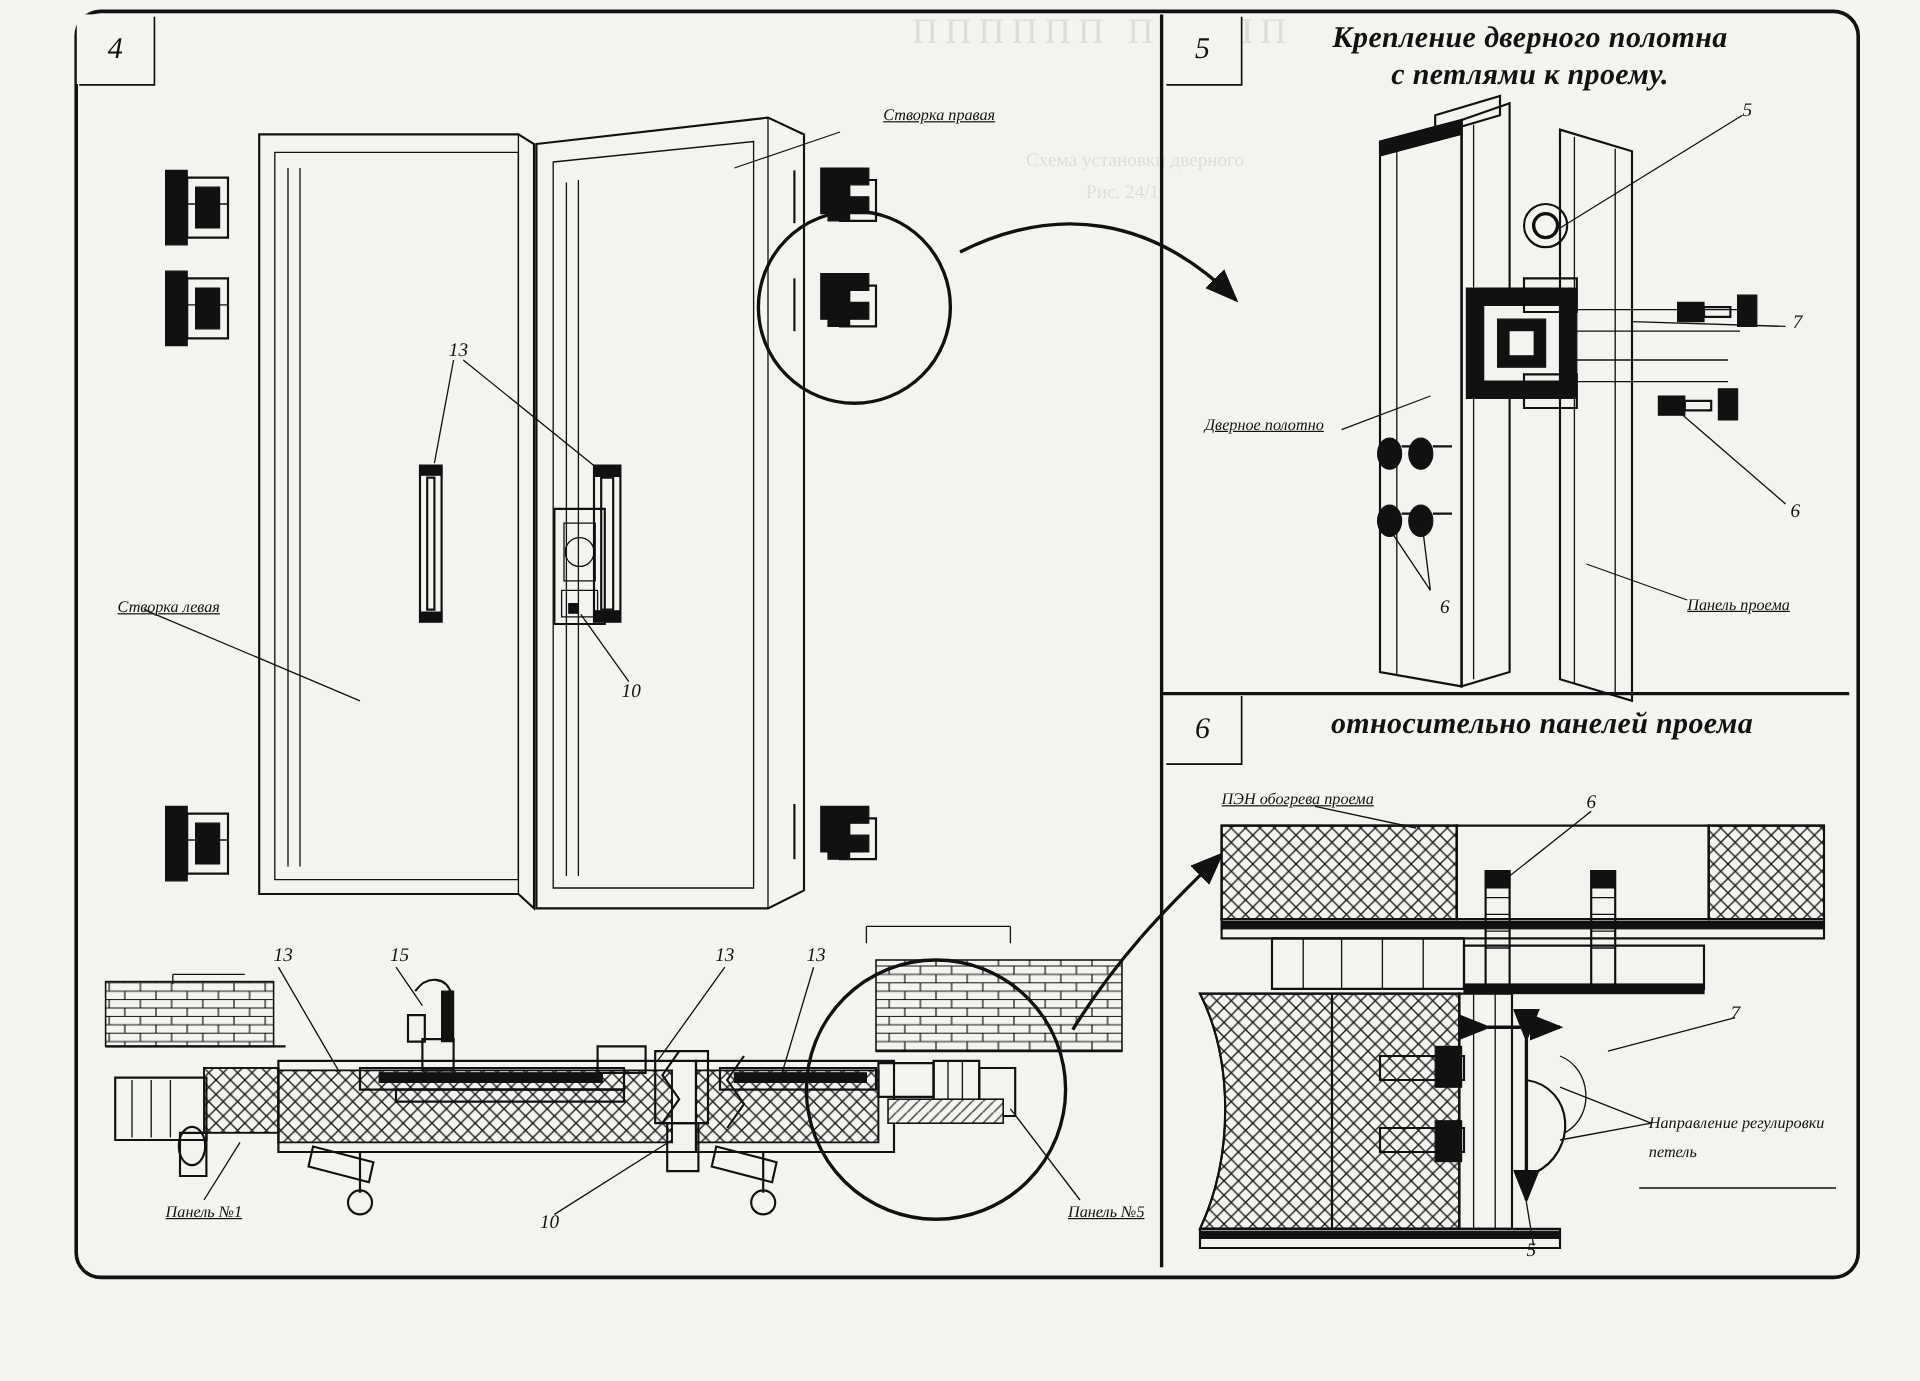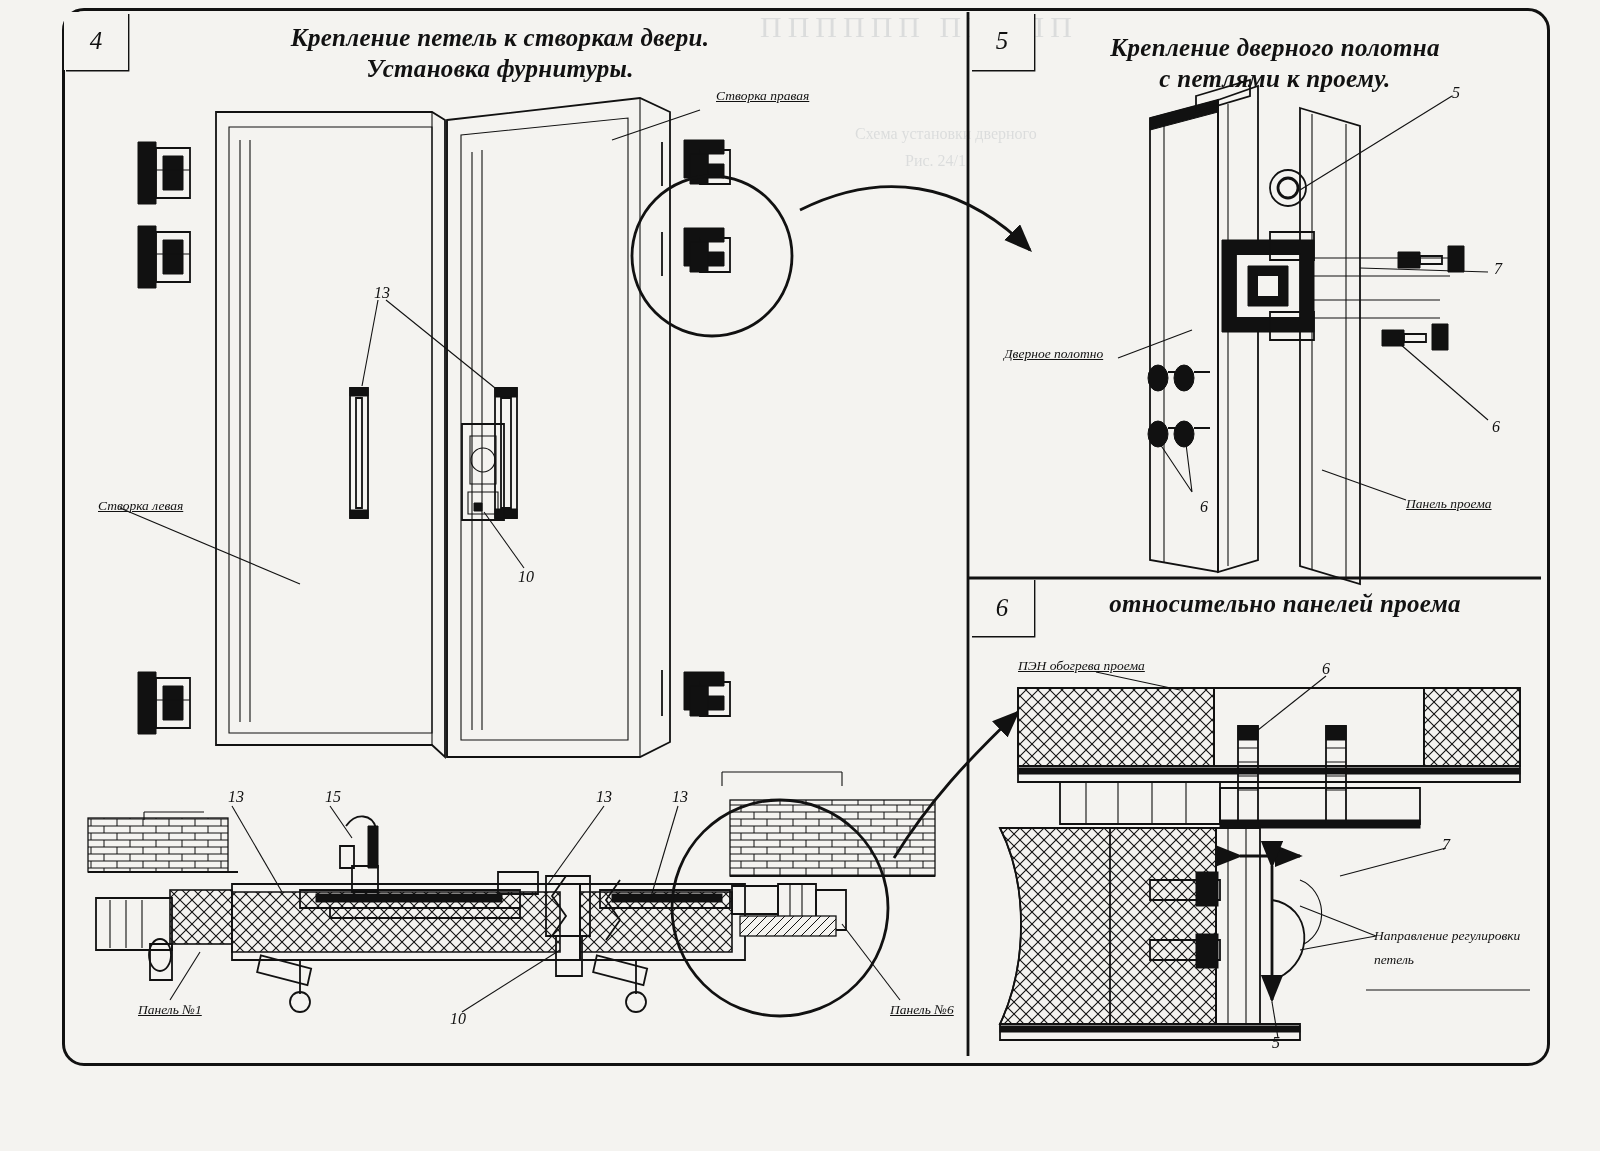--- a/index.html
+++ b/index.html
@@ -339,36 +339,32 @@
       <path class="ln thin" d="M1376 936 L1300 906 M1376 936 L1300 950"></path>
       <path class="ln thin" d="M1278 1038 L1272 1002"></path>
       <path class="ln thin" d="M1366 990 H 1530"></path>
     </g>
   </svg>
 
   <div class="numtag" style="left:64px;top:12px;width:64px;height:58px;border-right:none;border-top:none;border-left:none;border-bottom:none;">4</div>
   <div class="numtag" style="left:970px;top:12px;width:64px;height:58px;border:none;">5</div>
   <div class="numtag" style="left:970px;top:580px;width:64px;height:56px;border:none;">6</div>
 
-  <div class="title" style="left:150px;top:22px;width:700px;">
-    <div>Крепление петель к створкам двери.</div>
-    <div>Установка фурнитуры.</div>
-  </div>
-  <div class="title" style="left:1040px;top:32px;width:470px;">
+  <div class="title" style="left:1040px;top:16px;width:470px;">
     <div>Крепление дверного полотна</div>
     <div>с петлями к проему.</div>
   </div>
   <div class="title" style="left:1040px;top:588px;width:490px;">
     <div>относительно панелей проема</div>
   </div>
 
-  <div class="callout u" style="left:716px;top:88px;">Створка правая</div>
+  <div class="callout u" style="left:736px;top:88px;">Створка правая</div>
   <div class="callout u" style="left:98px;top:498px;text-align:center;">Створка левая</div>
   <div class="callout u" style="left:138px;top:1002px;">Панель №1</div>
-  <div class="callout u" style="left:890px;top:1002px;">Панель №6</div>
+  <div class="callout u" style="left:890px;top:1002px;">Панель №5</div>
 
   <div class="leader" style="left:374px;top:284px;">13</div>
   <div class="leader" style="left:228px;top:788px;">13</div>
   <div class="leader" style="left:518px;top:568px;">10</div>
   <div class="leader" style="left:325px;top:788px;">15</div>
   <div class="leader" style="left:596px;top:788px;">13</div>
   <div class="leader" style="left:672px;top:788px;">13</div>
   <div class="leader" style="left:450px;top:1010px;">10</div>
 
   <div class="callout u" style="left:1004px;top:346px;">Дверное полотно</div>

